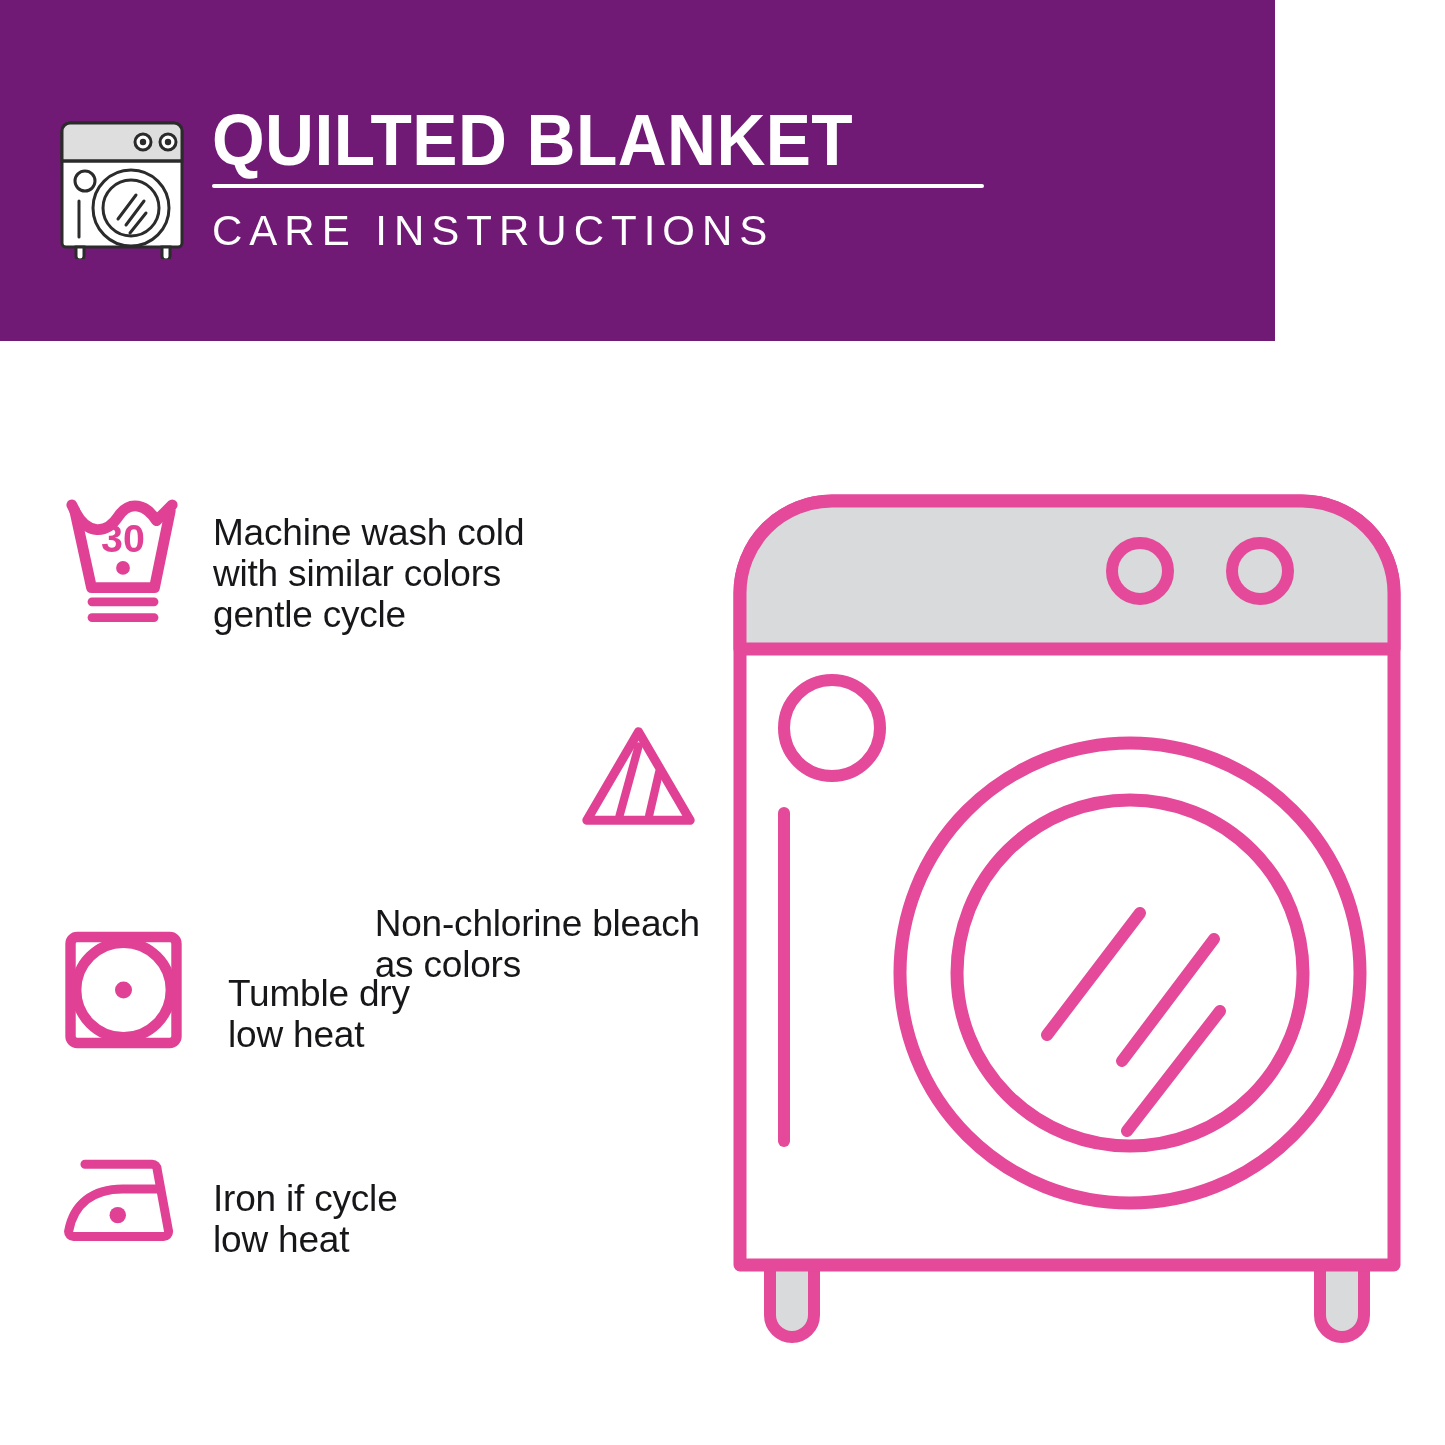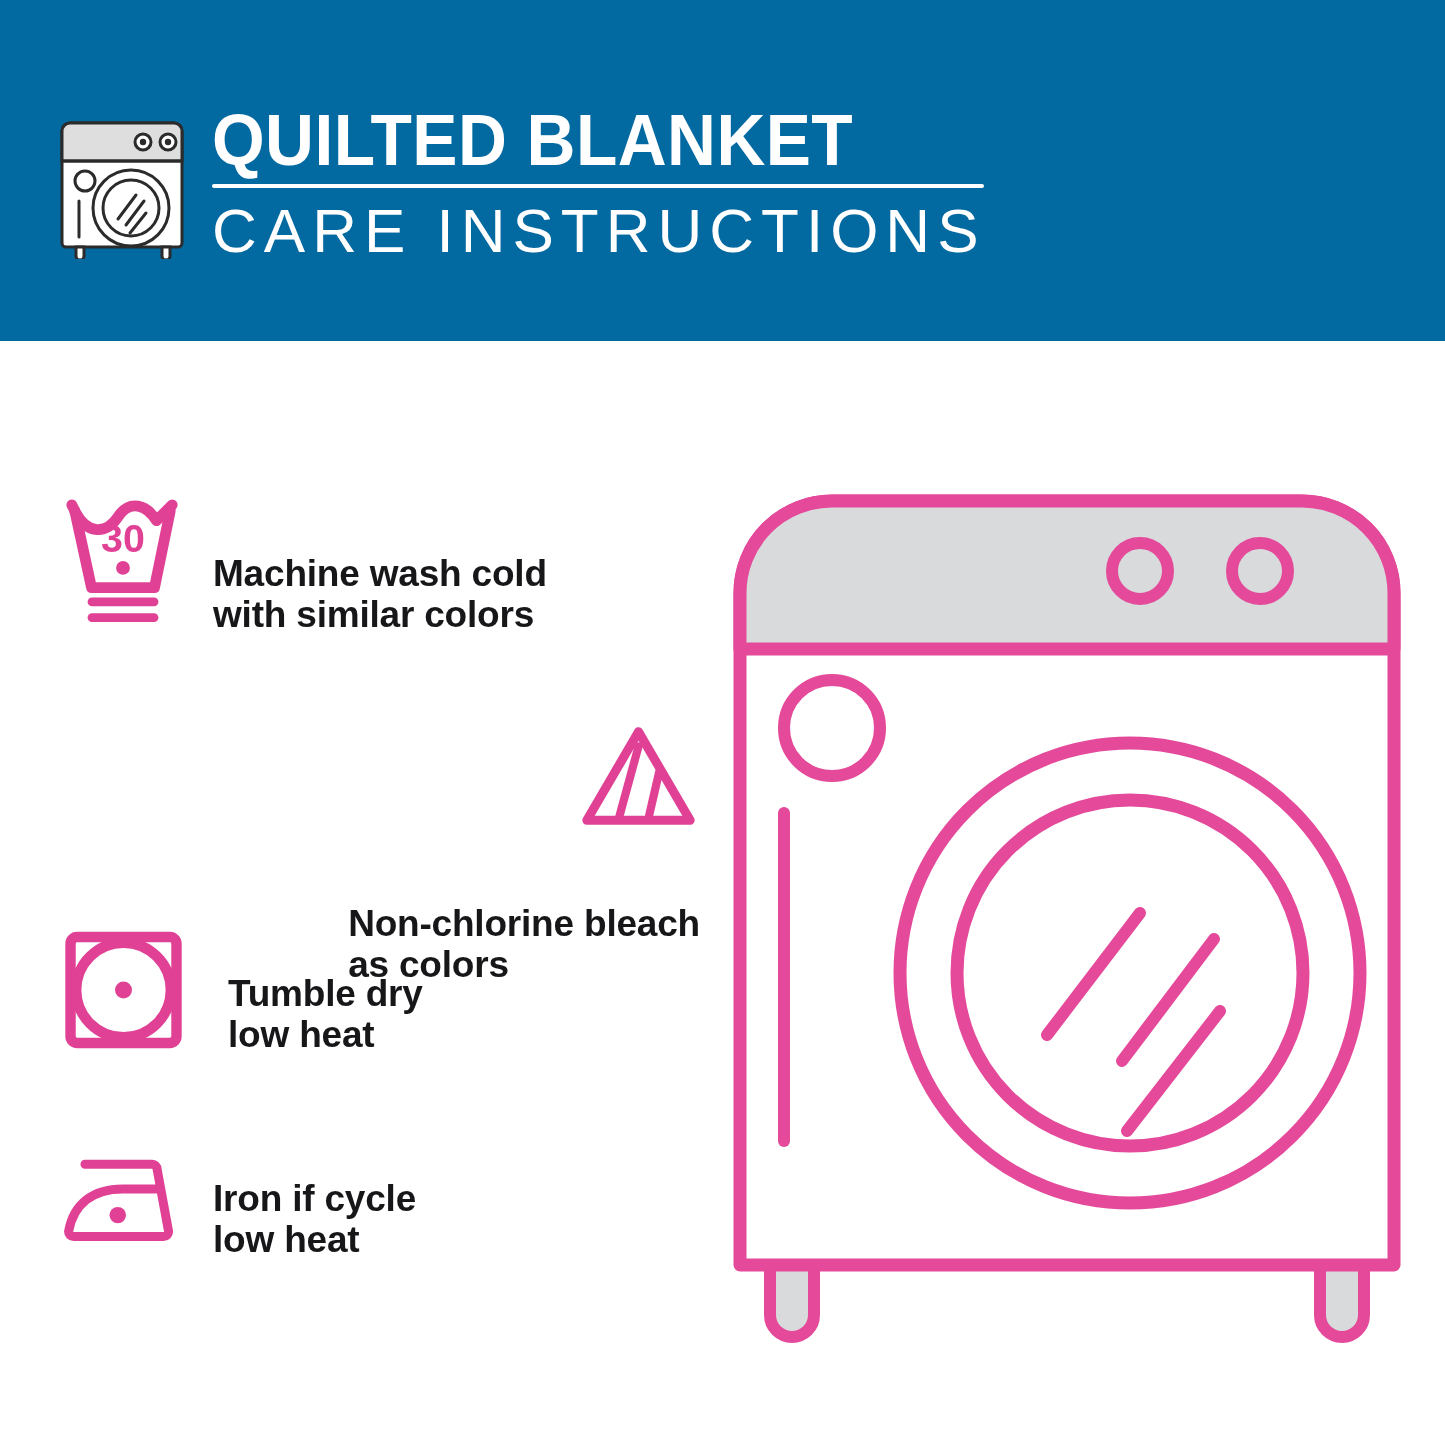--- a/index.html
+++ b/index.html
@@ -16,23 +16,23 @@
     height: 1445px;
     background: #ffffff;
     overflow: hidden;
   }
 
   
   .header {
     position: absolute;
     left: 0;
     top: 0;
-    width: 1445px;
+    width: 1275px;
     height: 341px;
-    background: #0369a1;
+    background: #701a75;
   }
   .header-inner {
     position: absolute;
     left: 58px;
     top: 103px;
     display: flex;
     align-items: flex-start;
   }
   .header-logo {
     width: 132px;
@@ -58,21 +58,21 @@
   .title-divider {
     width: 772px;
     height: 4px;
     background: #ffffff;
     margin-top: 7px;
     margin-bottom: 10px;
     border-radius: 2px;
   }
   .title-sub {
     color: #ffffff;
-    font-size: 62px;
+    font-size: 42px;
     font-weight: 400;
     line-height: 66px;
     letter-spacing: 7px;
     white-space: nowrap;
   }
 
   
   .care-list {
     position: absolute;
     left: 0;
@@ -102,21 +102,21 @@
   }
   .care-text {
     margin-left: 28px;
     color: #17171a;
     font-size: 37px;
     line-height: 41px;
     font-weight: 400;
     letter-spacing: -0.2px;
     padding-top: 8px;
   }
-  .care-text .line { display: block; white-space: nowrap; font-weight: bold; }
+  .care-text .line { display: block; white-space: nowrap; }
 
   
   .washer {
     position: absolute;
     left: 722px;
     top: 483px;
     width: 690px;
     height: 880px;
   }
 </style>
@@ -171,20 +171,21 @@
           <path d="M13 20 L30 98 H94 L110 20" fill="none" stroke="#e04195" stroke-width="11" stroke-linecap="round" stroke-linejoin="round"></path>
           <text x="62" y="62" text-anchor="middle" font-family="'Liberation Sans', sans-serif" font-size="40" font-weight="bold" fill="#e04195">30</text>
           <circle cx="62" cy="78" r="7" fill="#e04195"></circle>
           <rect x="26" y="108" width="72" height="9" rx="4.5" fill="#e04195"></rect>
           <rect x="26" y="124" width="72" height="9" rx="4.5" fill="#e04195"></rect>
         </svg>
       </div>
       <div class="care-text">
         <span class="line">Machine wash cold</span>
         <span class="line">with similar colors</span>
+        <span class="line">gentle cycle</span>
       </div>
     </div>
 
     <div class="care-row care-row-1">
       <div class="care-icon">
         <svg width="150" height="132" viewBox="0 0 150 132">
           <path d="M75 12 L138 120 H12 Z" fill="none" stroke="#e04195" stroke-width="11" stroke-linejoin="round"></path>
           <line x1="75" y1="30" x2="52" y2="114" stroke="#e04195" stroke-width="10" stroke-linecap="round"></line>
           <line x1="100" y1="62" x2="88" y2="114" stroke="#e04195" stroke-width="10" stroke-linecap="round"></line>
         </svg>

